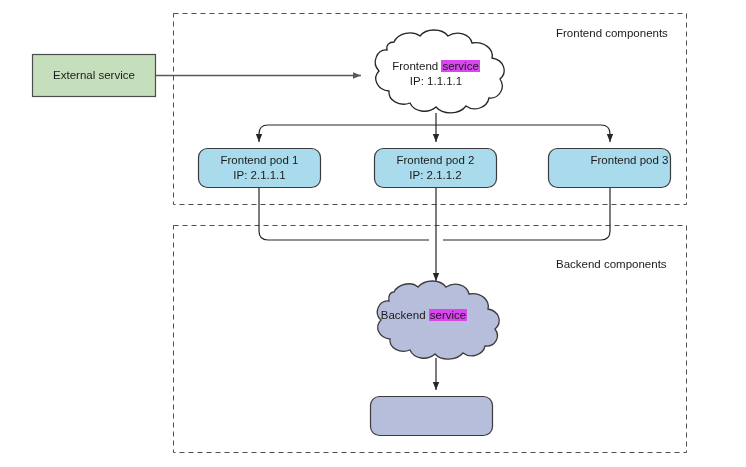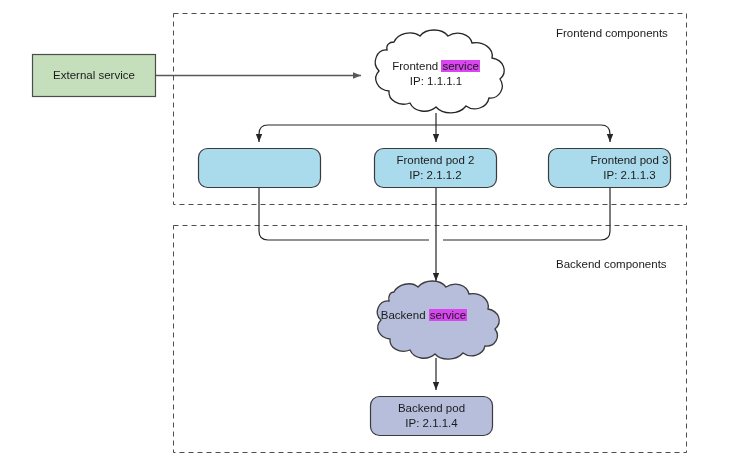--- a/index.html
+++ b/index.html
@@ -122,33 +122,32 @@
 
   <div class="node-label" style="left:32px; top:68px; width:124px;">
     <span>External service</span>
   </div>
 
   <div class="node-label" style="left:366px; top:59px; width:140px;">
     <div><span>Frontend </span><span class="hl">service</span></div>
     <div>IP: 1.1.1.1</div>
   </div>
 
+  <div class="node-label" style="left:198px; top:153px; width:123px;">
+    <div>Frontend pod 1</div>
+    <div>IP: 2.1.1.1</div>
+  </div>
 
   <div class="node-label" style="left:374px; top:153px; width:123px;">
     <div>Frontend pod 2</div>
     <div>IP: 2.1.1.2</div>
   </div>
 
   <div class="node-label" style="left:548px; top:153px; width:123px;margin-left:20px;">
     <div>Frontend pod 3</div>
-    <div>IP: 2.1.1.3</div>
   </div>
 
   <div class="node-label" style="left:354px; top:308px; width:140px;">
     <div><span>Backend </span><span class="hl">service</span></div>
   </div>
 
-  <div class="node-label" style="left:370px; top:401px; width:123px;">
-    <div>Backend pod</div>
-    <div>IP: 2.1.1.4</div>
-  </div>
 
 </div>
 
 </body></html>

